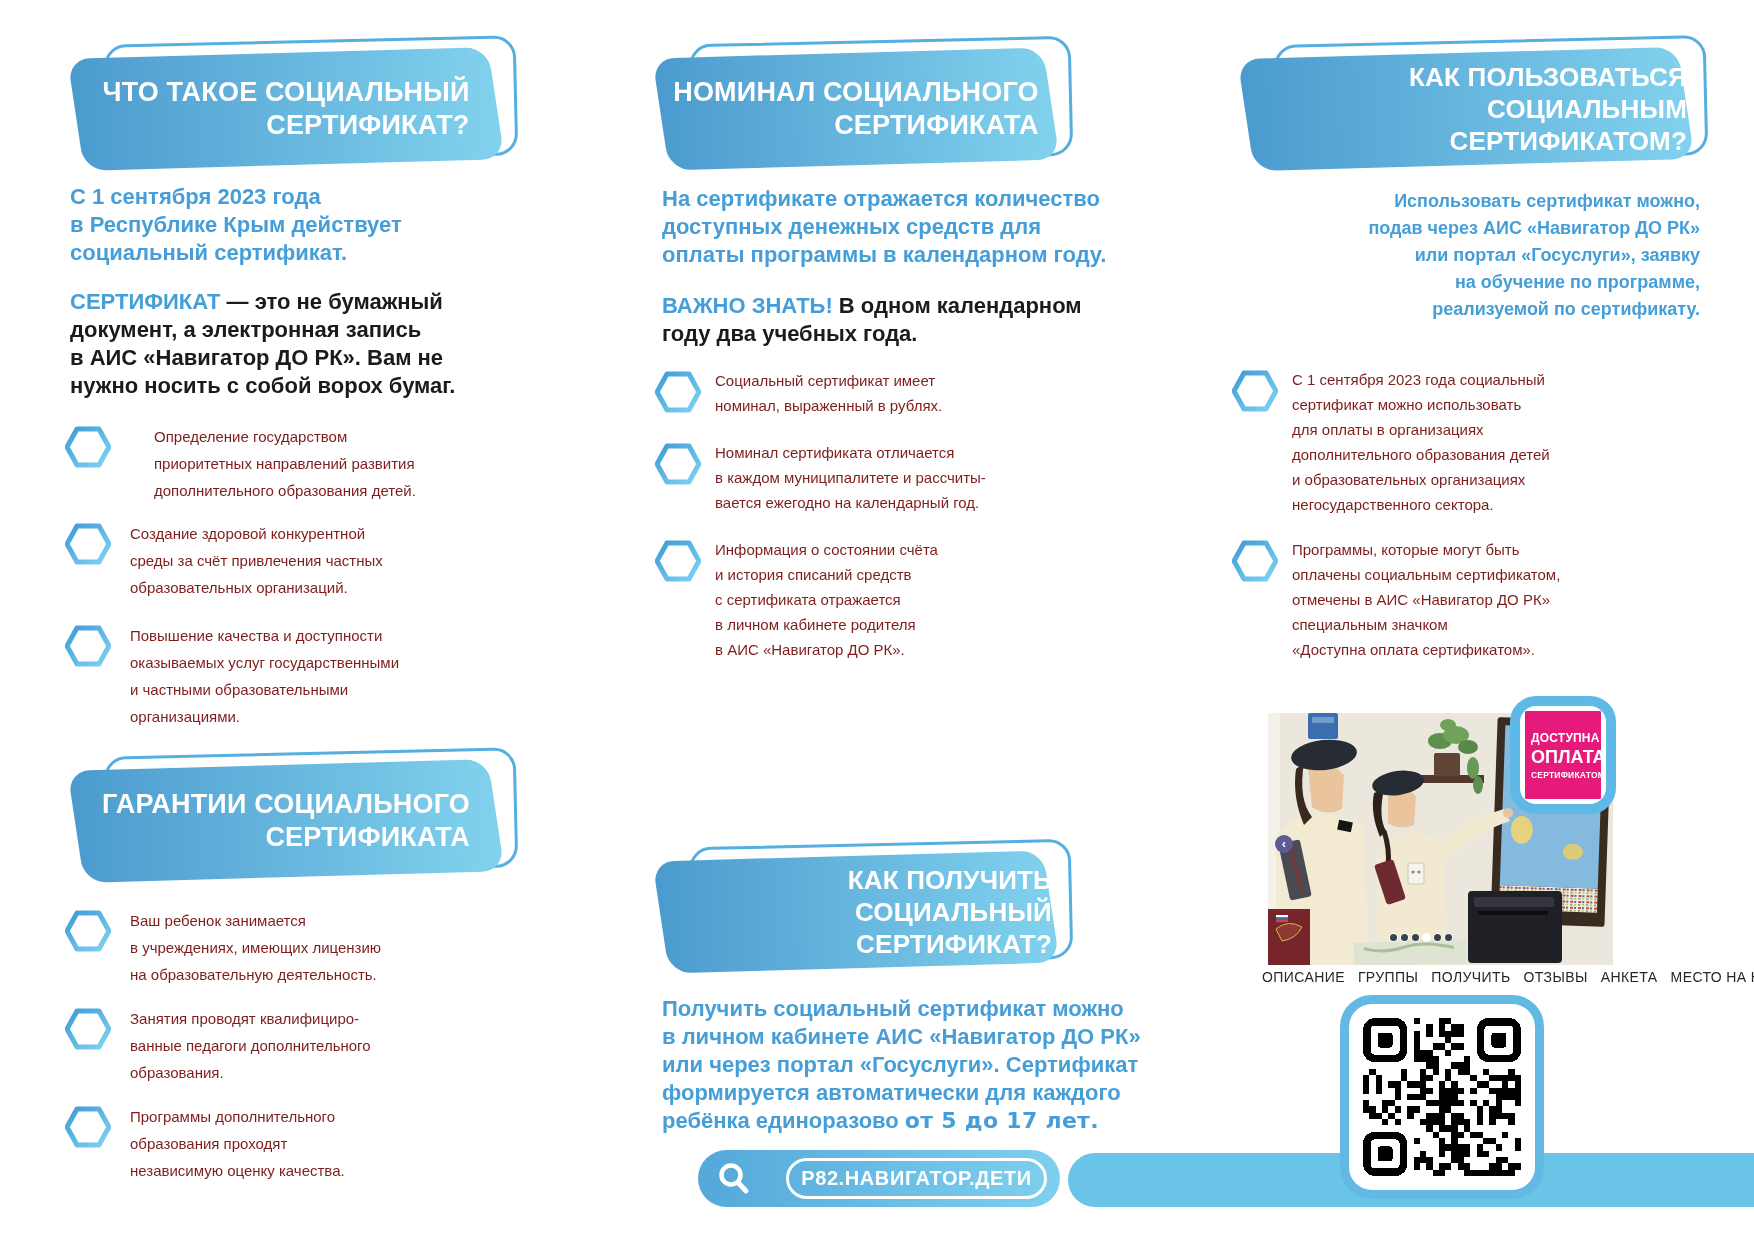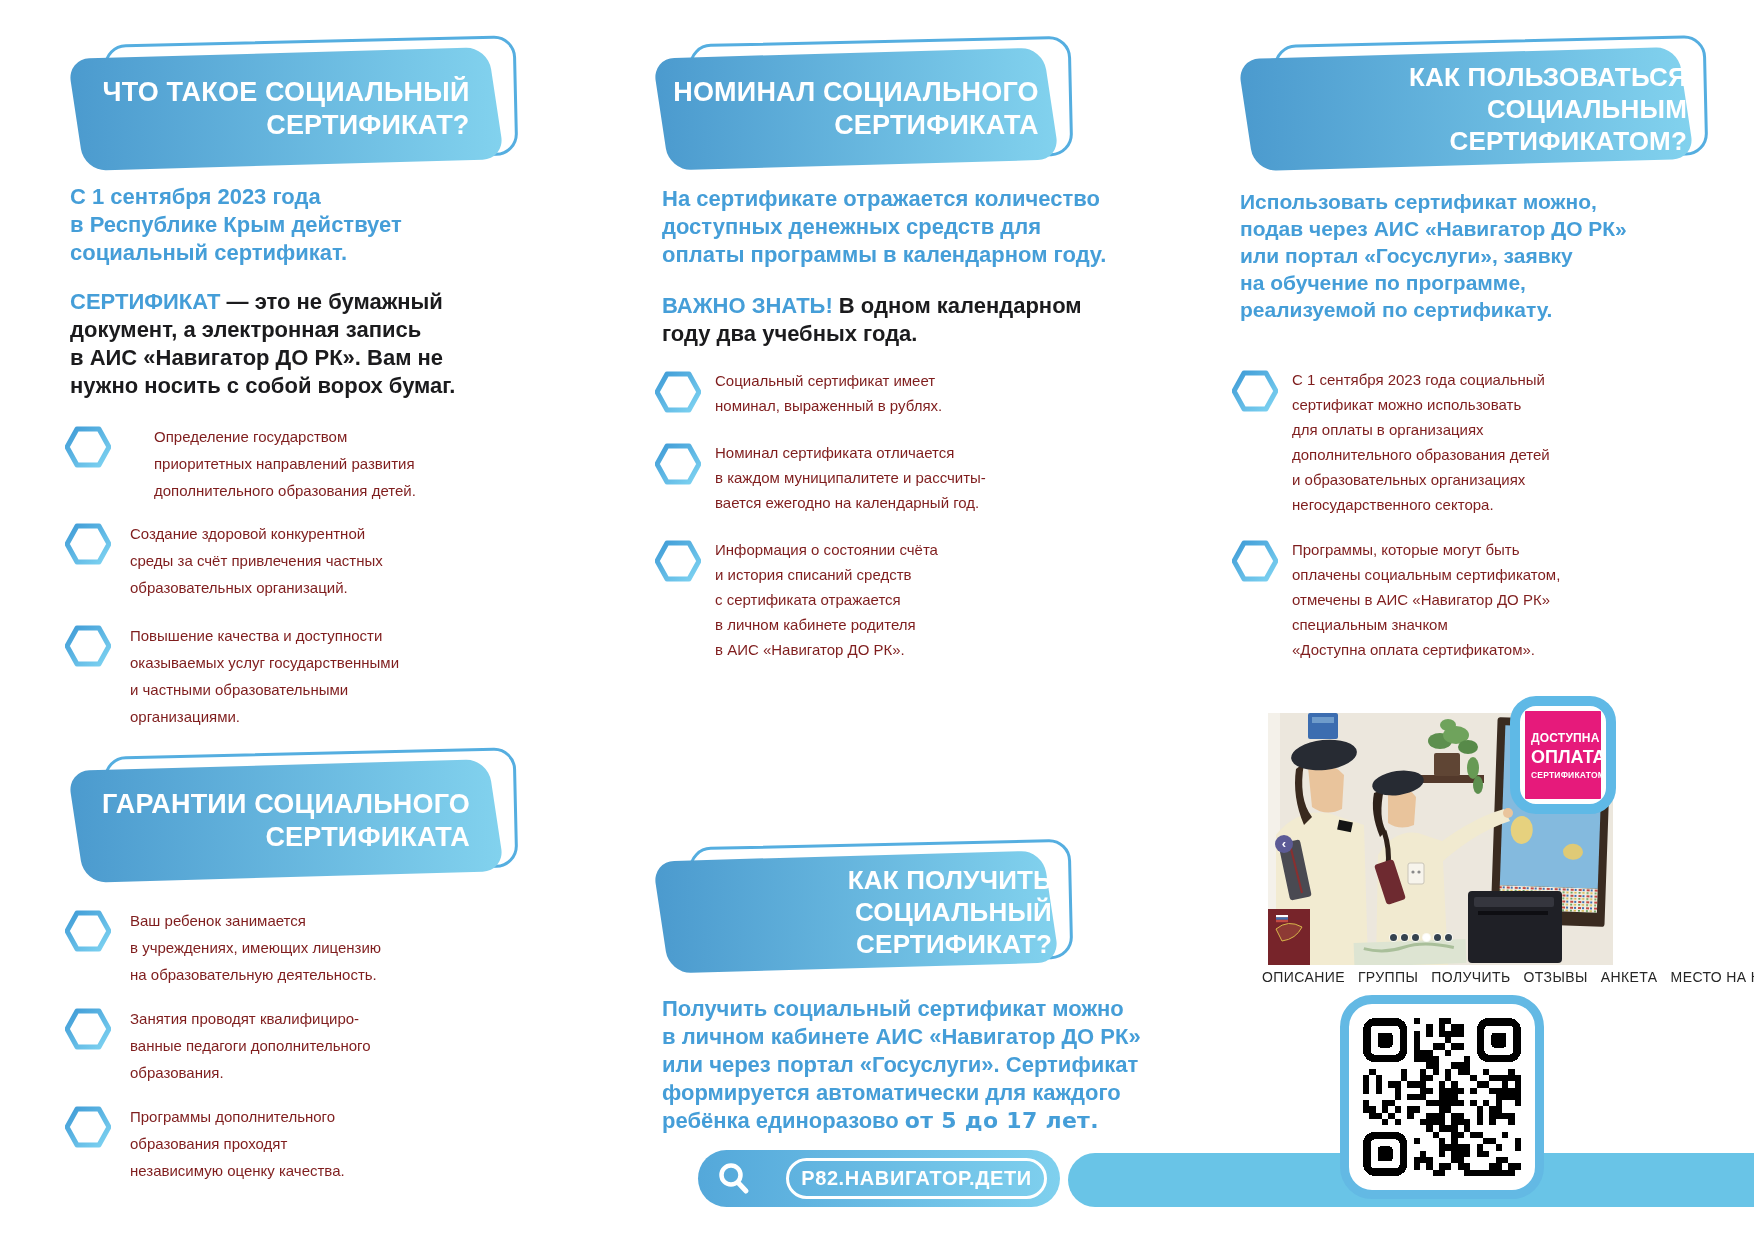--- a/index.html
+++ b/index.html
@@ -22,21 +22,21 @@
   .badge .b-text {
     position:absolute; left:0; right:8px; top:13px; height:112px;
     display:flex; align-items:center; justify-content:center; text-align:right;
     color:#fff; font-weight:700; font-size:27px; line-height:1.24;
     white-space:pre-line; letter-spacing:.2px;
   }
   .badge.small .b-text { font-size:26px; }
   
   .abs { position:absolute; }
   .t-blue  { color:#459ed8; font-weight:700; font-size:22px; line-height:28px; white-space:pre-line; }
-  .t-blue.sm { font-size:21px; line-height:27px; }
+  .t-blue.sm { font-size:18px; line-height:27px;text-align:right; }
   .t-black { color:#1b1b1d; font-weight:700; font-size:22px; line-height:28px; white-space:pre-line; }
   .lead-blue { color:#459ed8; }
   .hl { font-family:"DejaVu Sans", sans-serif; font-weight:800; letter-spacing:.3px; }
   
   .bullet { position:absolute; display:flex; align-items:flex-start; }
   .bullet .hex { flex:0 0 auto; margin-top:3px; }
   .bullet .bullet-text {
     color:#7f1d1d; font-weight:400; font-size:15px; line-height:27px;
     white-space:pre-line; margin-left:19px;
   }

